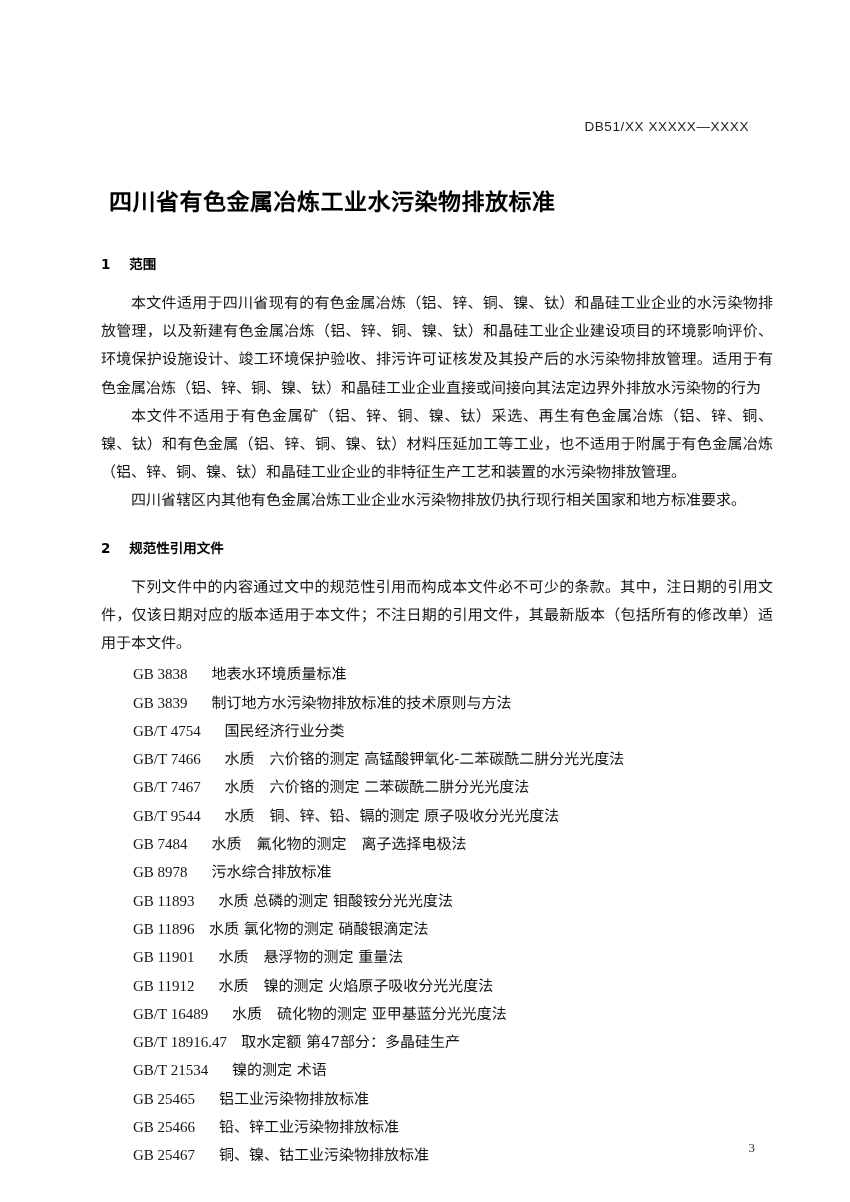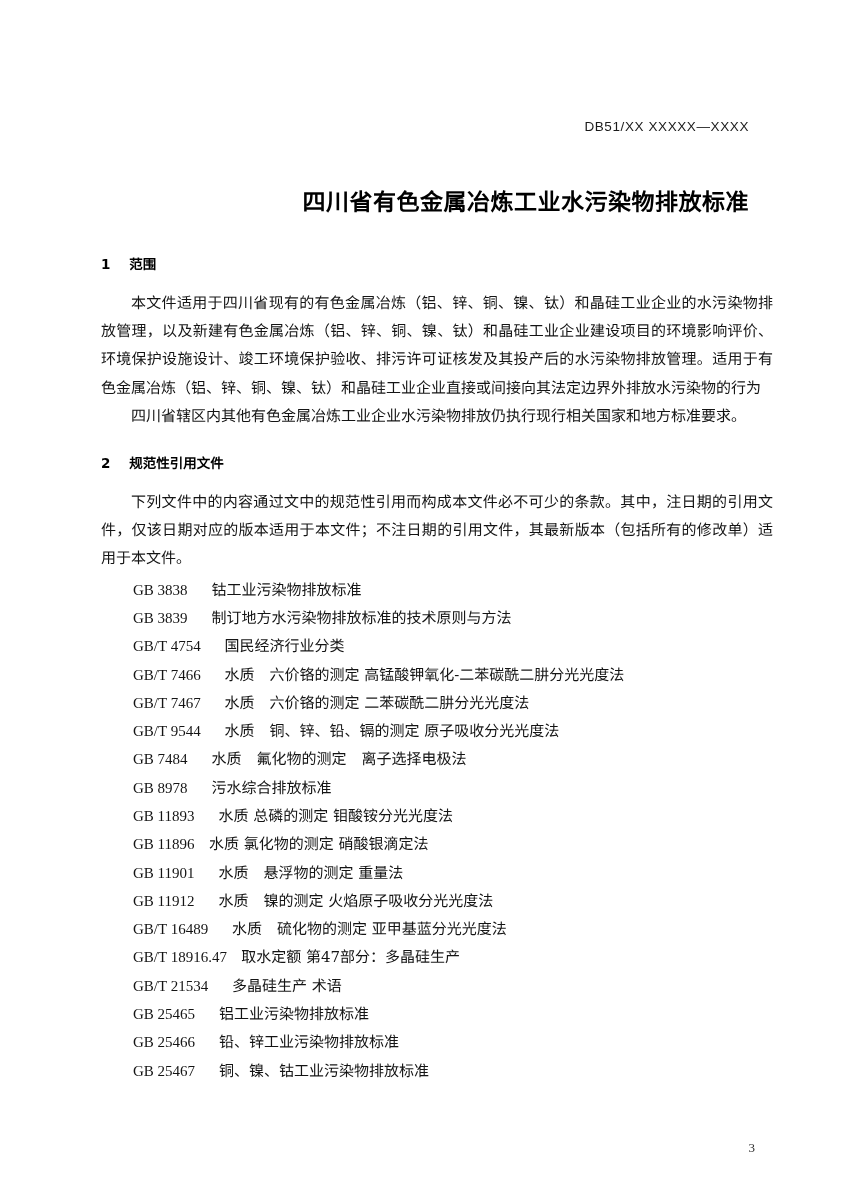--- a/index.html
+++ b/index.html
@@ -31,23 +31,23 @@
     font-size: 13.5px;
     letter-spacing: 0.6px;
     color: #1a1a1a;
     white-space: nowrap;
   }
 
   
   .doc-title {
     position: absolute;
     top: 152px;
-    left: 90px;
+    left: 98px;
     right: 90px;
-    text-align: right;
+    text-align: left;
     font-family: "DejaVu Sans", "Liberation Sans", sans-serif;
     font-weight: bold;
     font-size: 23px;
     letter-spacing: 0.5px;
     color: #000000;
   }
 
   
   .body-flow {
     position: absolute;
@@ -118,31 +118,32 @@
 
   <div class="running-header">DB51/XX  XXXXX—XXXX</div>
 
   <h1 class="doc-title">四川省有色金属冶炼工业水污染物排放标准</h1>
 
   <div class="body-flow">
 
     <h2 class="clause-heading">1    范围</h2>
 
     <p class="para">本文件适用于四川省现有的有色金属冶炼（铝、锌、铜、镍、钛）和晶硅工业企业的水污染物排放管理，以及新建有色金属冶炼（铝、锌、铜、镍、钛）和晶硅工业企业建设项目的环境影响评价、环境保护设施设计、竣工环境保护验收、排污许可证核发及其投产后的水污染物排放管理。适用于有色金属冶炼（铝、锌、铜、镍、钛）和晶硅工业企业直接或间接向其法定边界外排放水污染物的行为</p>
+    <p class="para">本文件不适用于有色金属矿（铝、锌、铜、镍、钛）采选、再生有色金属冶炼（铝、锌、铜、镍、钛）和有色金属（铝、锌、铜、镍、钛）材料压延加工等工业，也不适用于附属于有色金属冶炼（铝、锌、铜、镍、钛）和晶硅工业企业的非特征生产工艺和装置的水污染物排放管理。</p>
     <p class="para last-loose">四川省辖区内其他有色金属冶炼工业企业水污染物排放仍执行现行相关国家和地方标准要求。</p>
 
     <h2 class="clause-heading spaced-top">2    规范性引用文件</h2>
 
     <p class="para">下列文件中的内容通过文中的规范性引用而构成本文件必不可少的条款。其中，注日期的引用文件，仅该日期对应的版本适用于本文件；不注日期的引用文件，其最新版本（包括所有的修改单）适用于本文件。</p>
 
     <ul class="ref-list">
       <li>
         <span class="code">GB 3838</span>
         <span class="spacer">&nbsp;&nbsp;&nbsp;</span>
-        <span>钴工业污染物排放标准</span>
+        <span>地表水环境质量标准</span>
       </li>
       <li>
         <span class="code">GB 3839</span>
         <span class="spacer">&nbsp;&nbsp;&nbsp;</span>
         <span>制订地方水污染物排放标准的技术原则与方法</span>
       </li>
       <li>
         <span class="code">GB/T 4754</span>
         <span class="spacer">&nbsp;&nbsp;&nbsp;</span>
         <span>国民经济行业分类</span>
@@ -198,21 +199,21 @@
         <span>水质　硫化物的测定 亚甲基蓝分光光度法</span>
       </li>
       <li>
         <span class="code">GB/T 18916.47</span>
         <span class="spacer">&nbsp;</span>
         <span>取水定额 第47部分：多晶硅生产</span>
       </li>
       <li>
         <span class="code">GB/T 21534</span>
         <span class="spacer">&nbsp;&nbsp;&nbsp;</span>
-        <span>多晶硅生产 术语</span>
+        <span>镍的测定 术语</span>
       </li>
       <li>
         <span class="code">GB 25465</span>
         <span class="spacer">&nbsp;&nbsp;&nbsp;</span>
         <span>铝工业污染物排放标准</span>
       </li>
       <li>
         <span class="code">GB 25466</span>
         <span class="spacer">&nbsp;&nbsp;&nbsp;</span>
         <span>铅、锌工业污染物排放标准</span>

